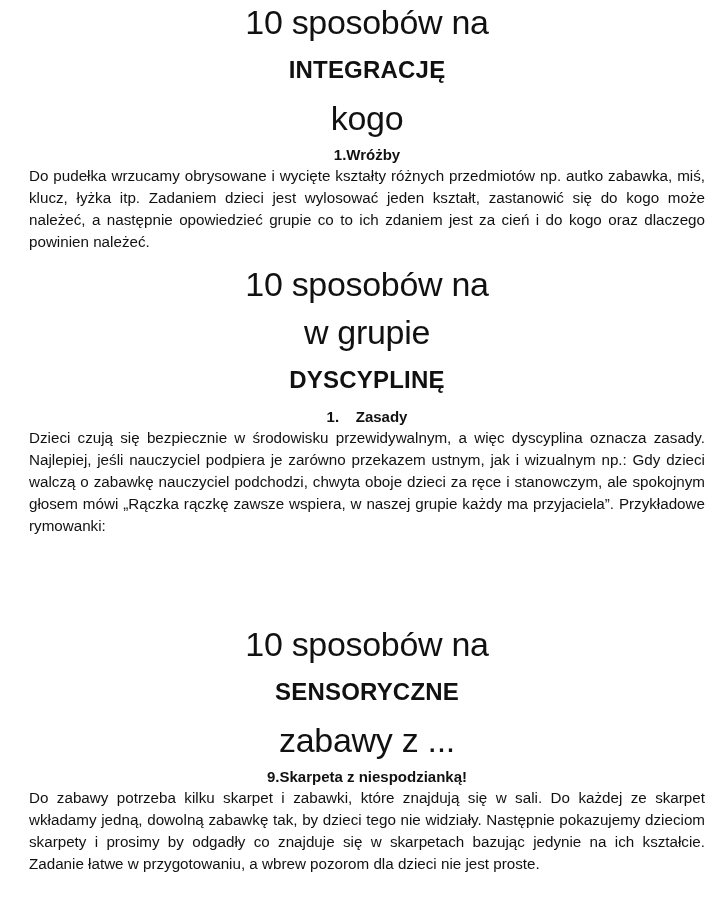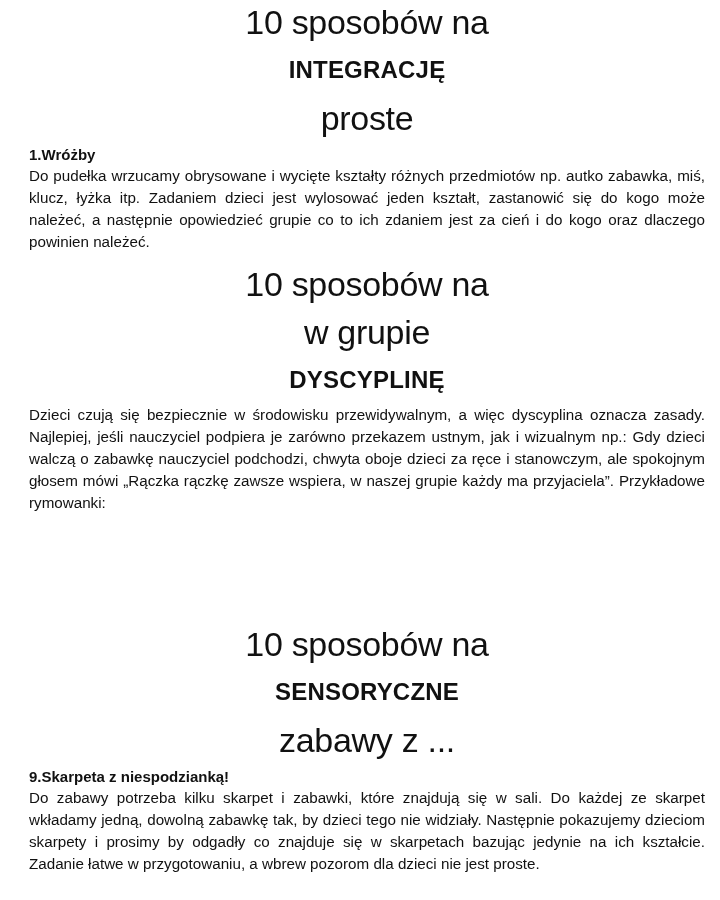--- a/index.html
+++ b/index.html
@@ -38,20 +38,21 @@
     .h-light {
       font-weight: normal;
       letter-spacing: -0.3px;
     }
     .h-bold {
       font-weight: bold;
       font-size: 24px;
       letter-spacing: 0.2px;
     }
     .subhead {
+      text-align: center;
       font-weight: bold;
       font-size: 15px;
       line-height: 20px;
       height: 20px;
       margin-top: 3px;
       white-space: pre;
     }
     .body-text {
       font-size: 15.2px;
       line-height: 22px;
@@ -66,31 +67,32 @@
     #sec3 { top: 620px; }
   </style>
 </head>
 <body>
 
 <div class="page">
 
   <div class="section" id="sec1">
     <div class="h-line h-light">10 sposobów na</div>
     <div class="h-line h-bold">INTEGRACJĘ</div>
-    <div class="h-line h-light">proste</div>
+    <div class="h-line h-light">kogo</div>
     <div class="subhead">1.Wróżby</div>
     <div class="body-text">
       <p>Do pudełka wrzucamy obrysowane i wycięte kształty różnych przedmiotów np. autko zabawka, miś, klucz, łyżka itp. Zadaniem dzieci jest wylosować jeden kształt, zastanowić się do kogo może należeć, a następnie opowiedzieć grupie co to ich zdaniem jest za cień i do kogo oraz dlaczego powinien należeć.</p>
     </div>
   </div>
 
   <div class="section" id="sec2">
     <div class="h-line h-light">10 sposobów na</div>
     <div class="h-line h-light">w grupie</div>
     <div class="h-line h-bold">DYSCYPLINĘ</div>
+    <div class="subhead">1.    Zasady</div>
     <div class="body-text">
       <p>Dzieci czują się bezpiecznie w środowisku przewidywalnym, a więc dyscyplina oznacza zasady. Najlepiej, jeśli nauczyciel podpiera je zarówno przekazem ustnym, jak i wizualnym np.: Gdy dzieci walczą o zabawkę nauczyciel podchodzi, chwyta oboje dzieci za ręce i stanowczym, ale spokojnym głosem mówi „Rączka rączkę zawsze wspiera, w naszej grupie każdy ma przyjaciela”.  Przykładowe rymowanki:</p>
     </div>
   </div>
 
   <div class="section" id="sec3">
     <div class="h-line h-light">10 sposobów na</div>
     <div class="h-line h-bold">SENSORYCZNE</div>
     <div class="h-line h-light">zabawy z ...</div>
     <div class="subhead">9.Skarpeta z niespodzianką!</div>

